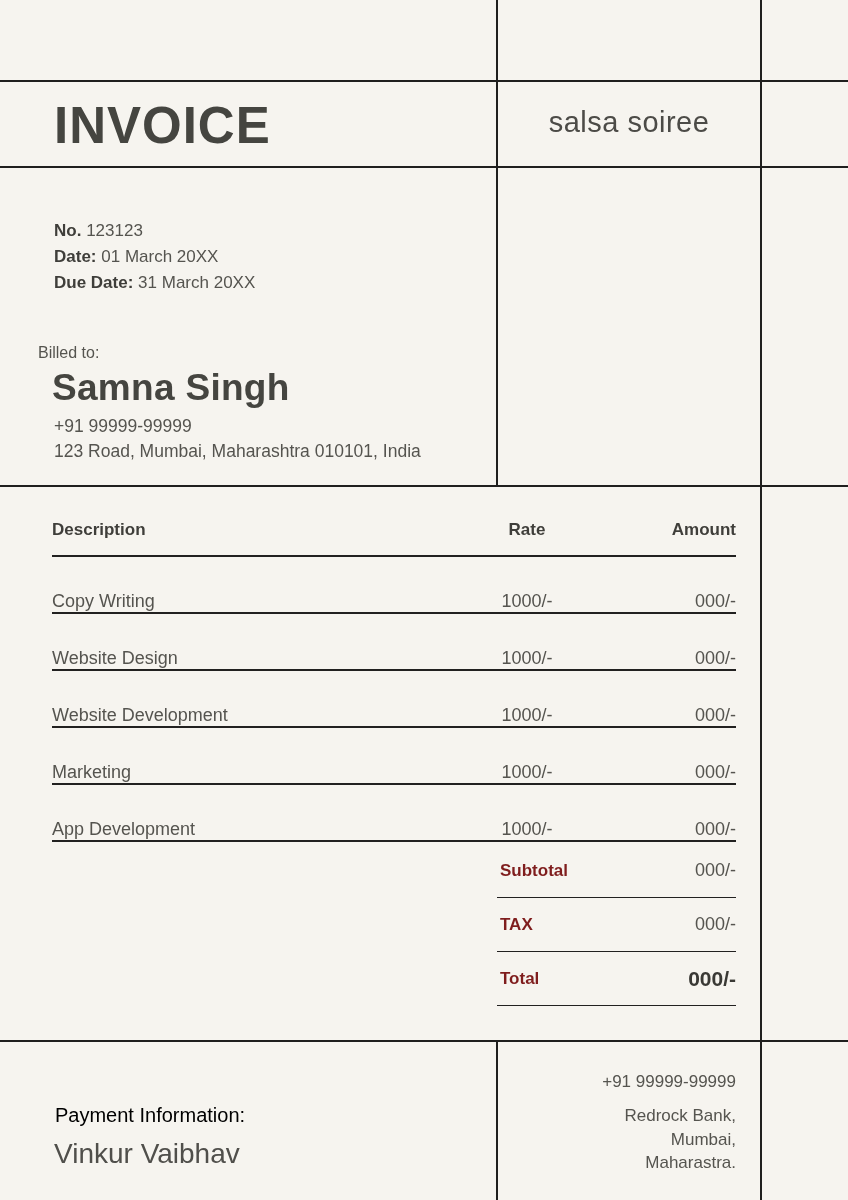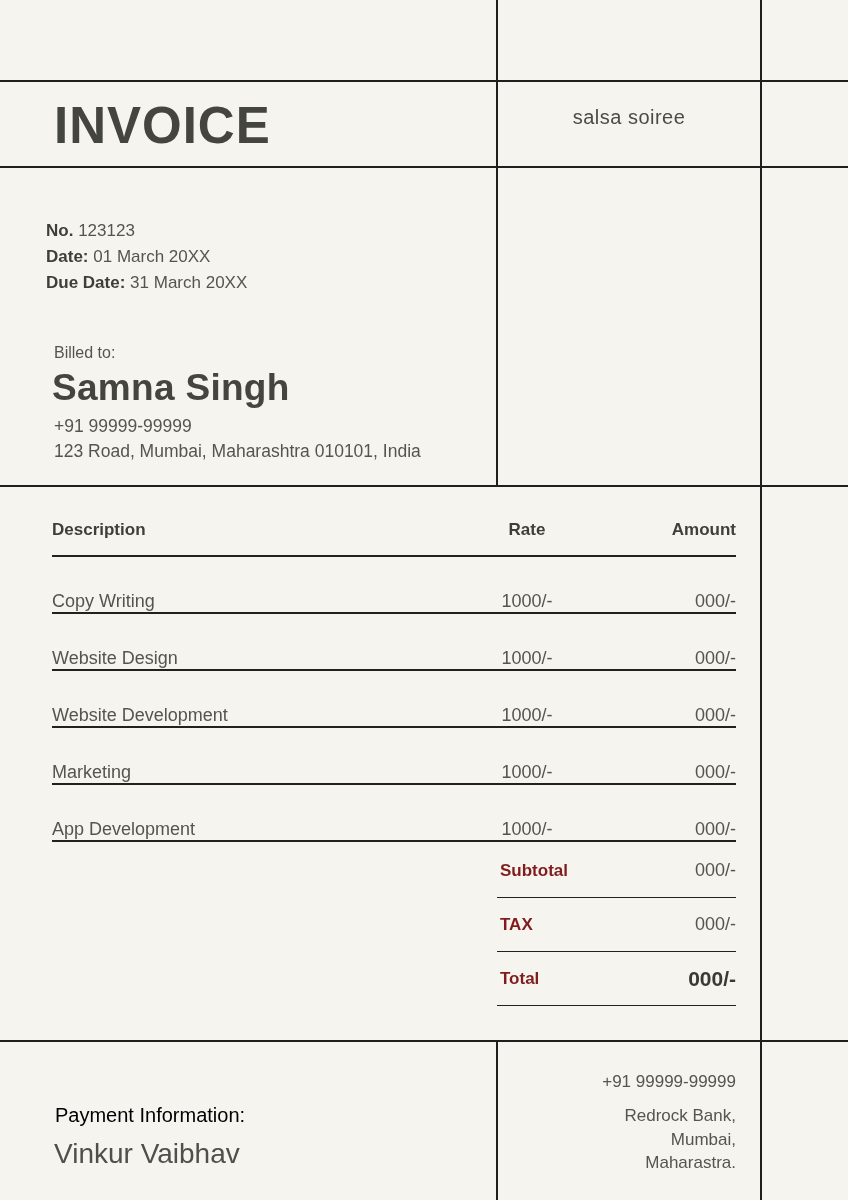--- a/index.html
+++ b/index.html
@@ -33,40 +33,40 @@
     font-weight: 800;
     letter-spacing: 1px;
     color: #454540;
   }
   .brand {
     position: absolute;
     left: 498px;
     width: 262px;
     top: 106px;
     text-align: center;
-    font-size: 20px;
+    font-size: 29px;
     font-weight: 400;
     color: #4c4b47;
     letter-spacing: 0.5px;
   }
 
   
   .meta {
     position: absolute;
-    left: 46px;
+    left: 54px;
     top: 218px;
     font-size: 17px;
     line-height: 26px;
     color: #55544f;
   }
   .meta b, .strong { font-weight: 700; color: #3f3e3a; }
 
   .billed-label {
     position: absolute;
-    left: 54px;
+    left: 38px;
     top: 344px;
     font-size: 16px;
     color: #55544f;
   }
   .billed-name {
     position: absolute;
     left: 52px;
     top: 367px;
     font-size: 37px;
     font-weight: 800;

